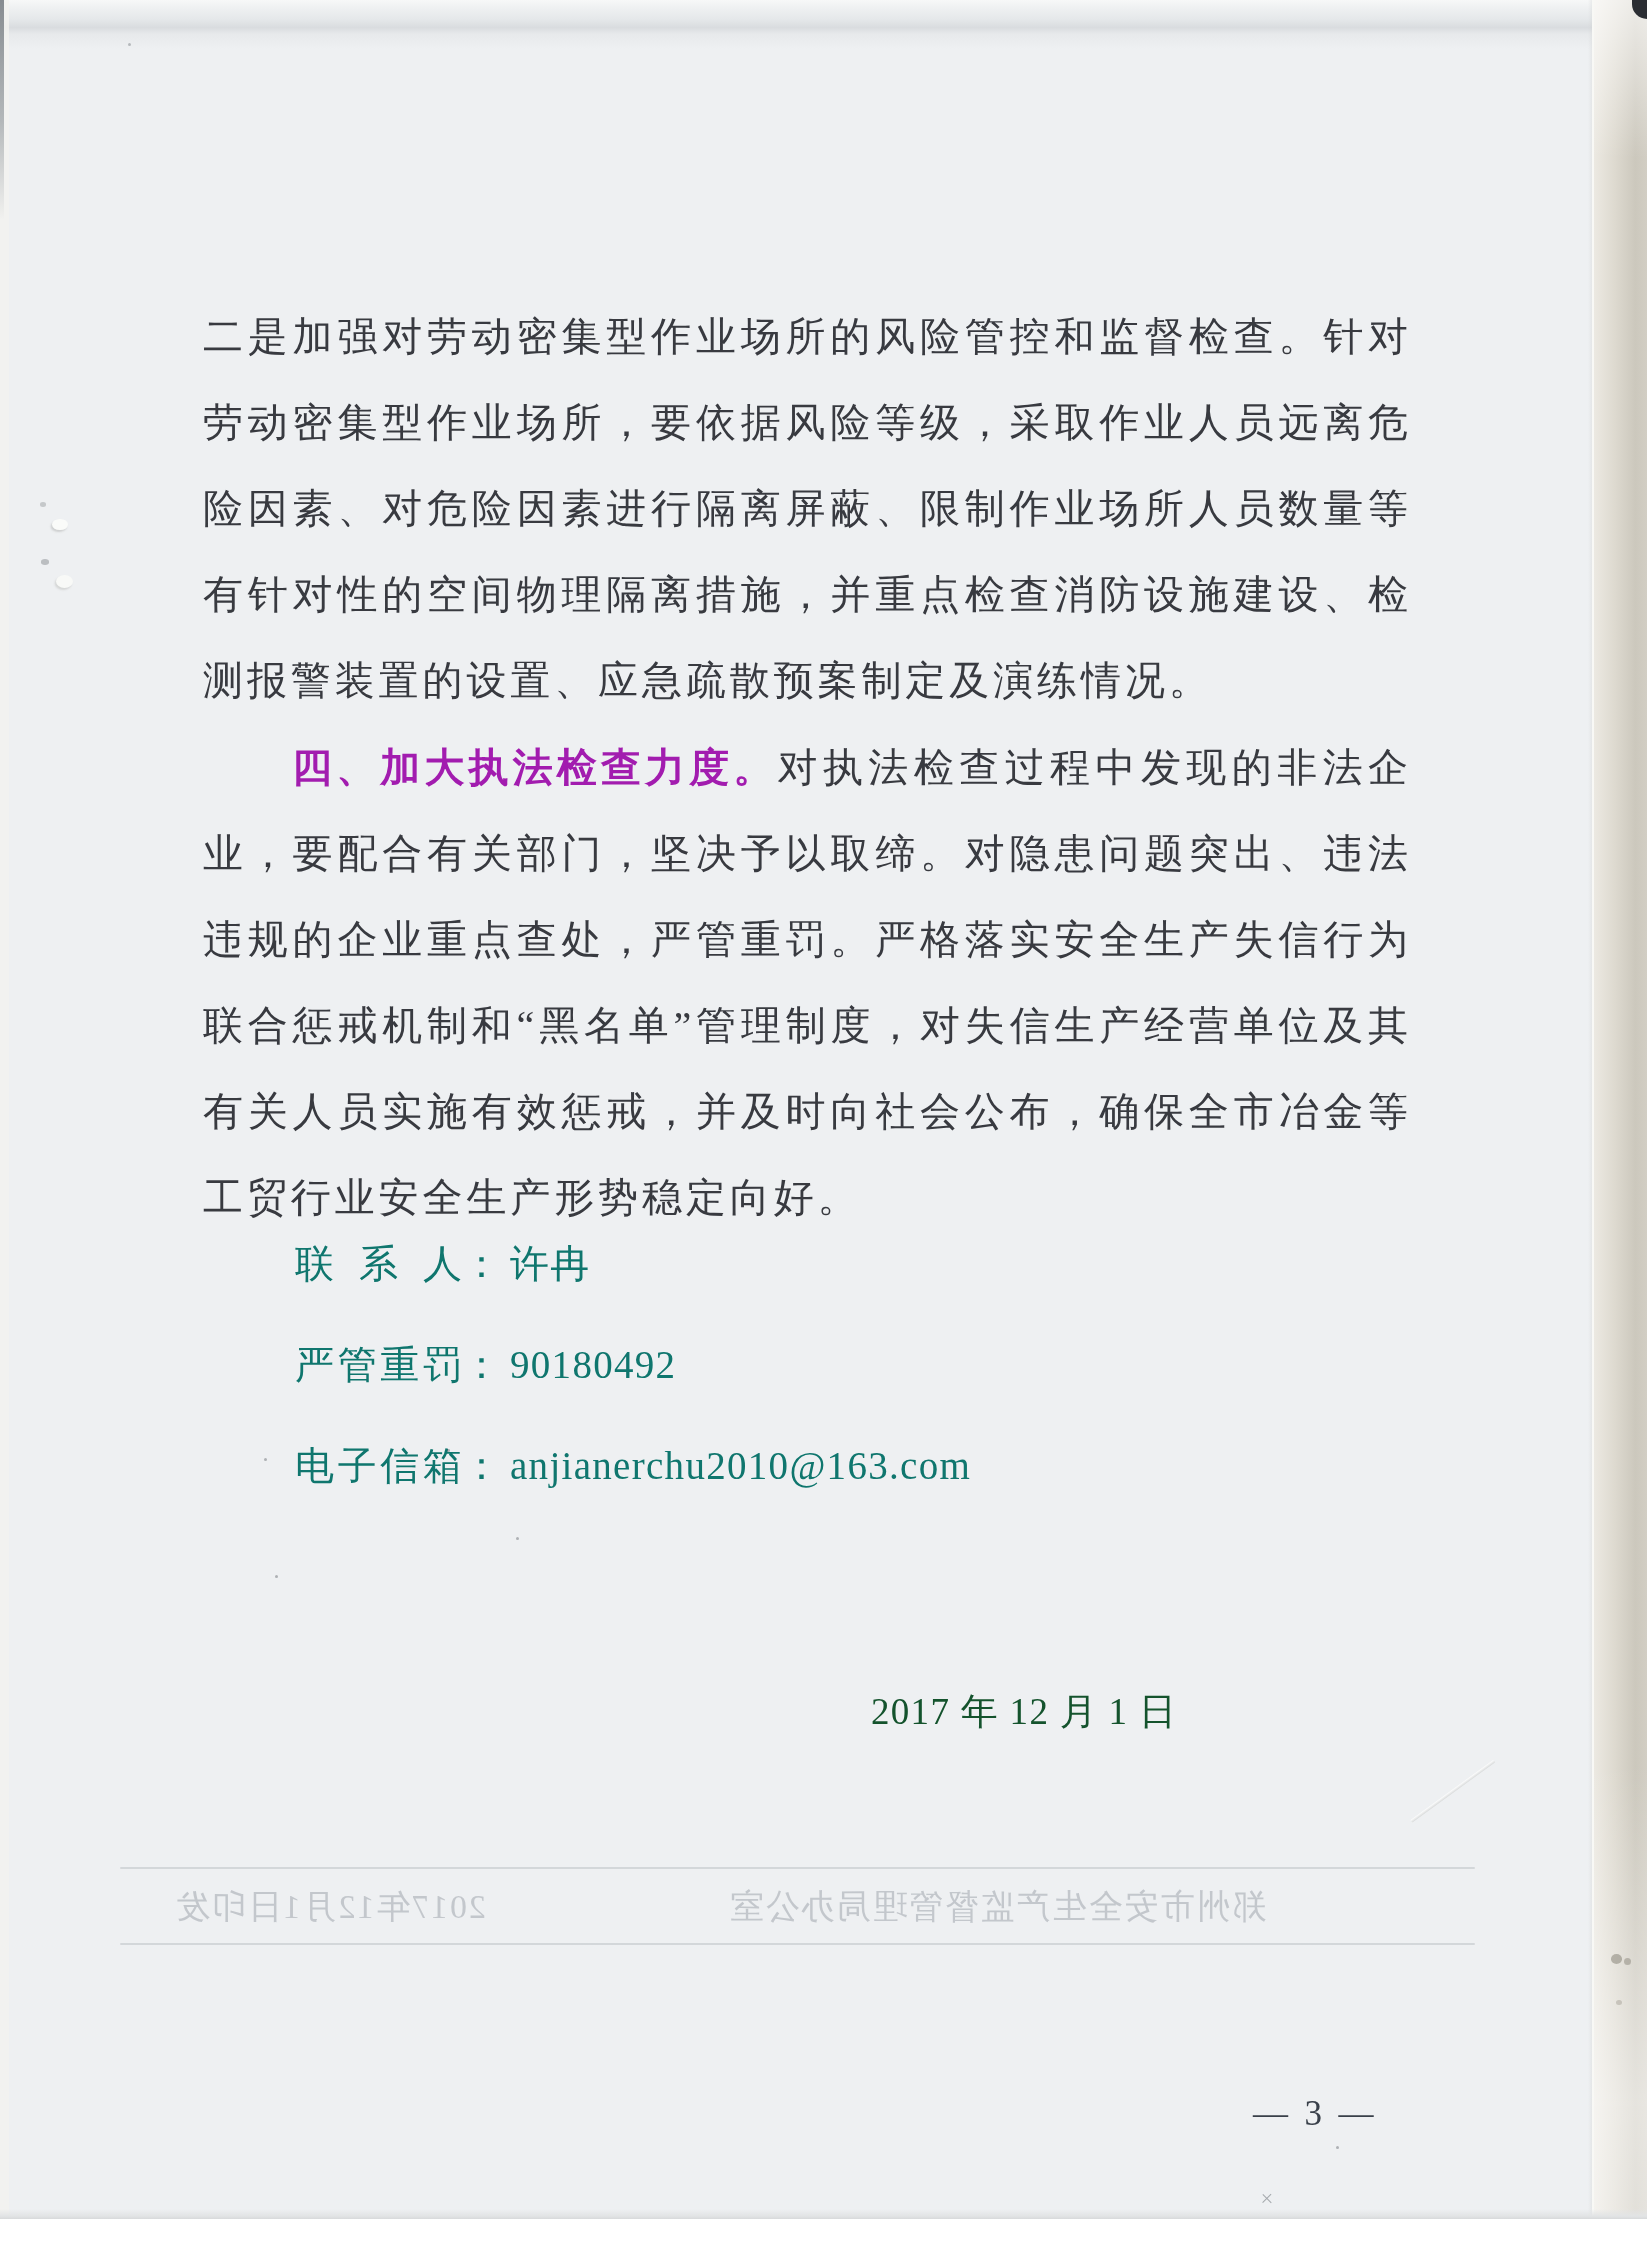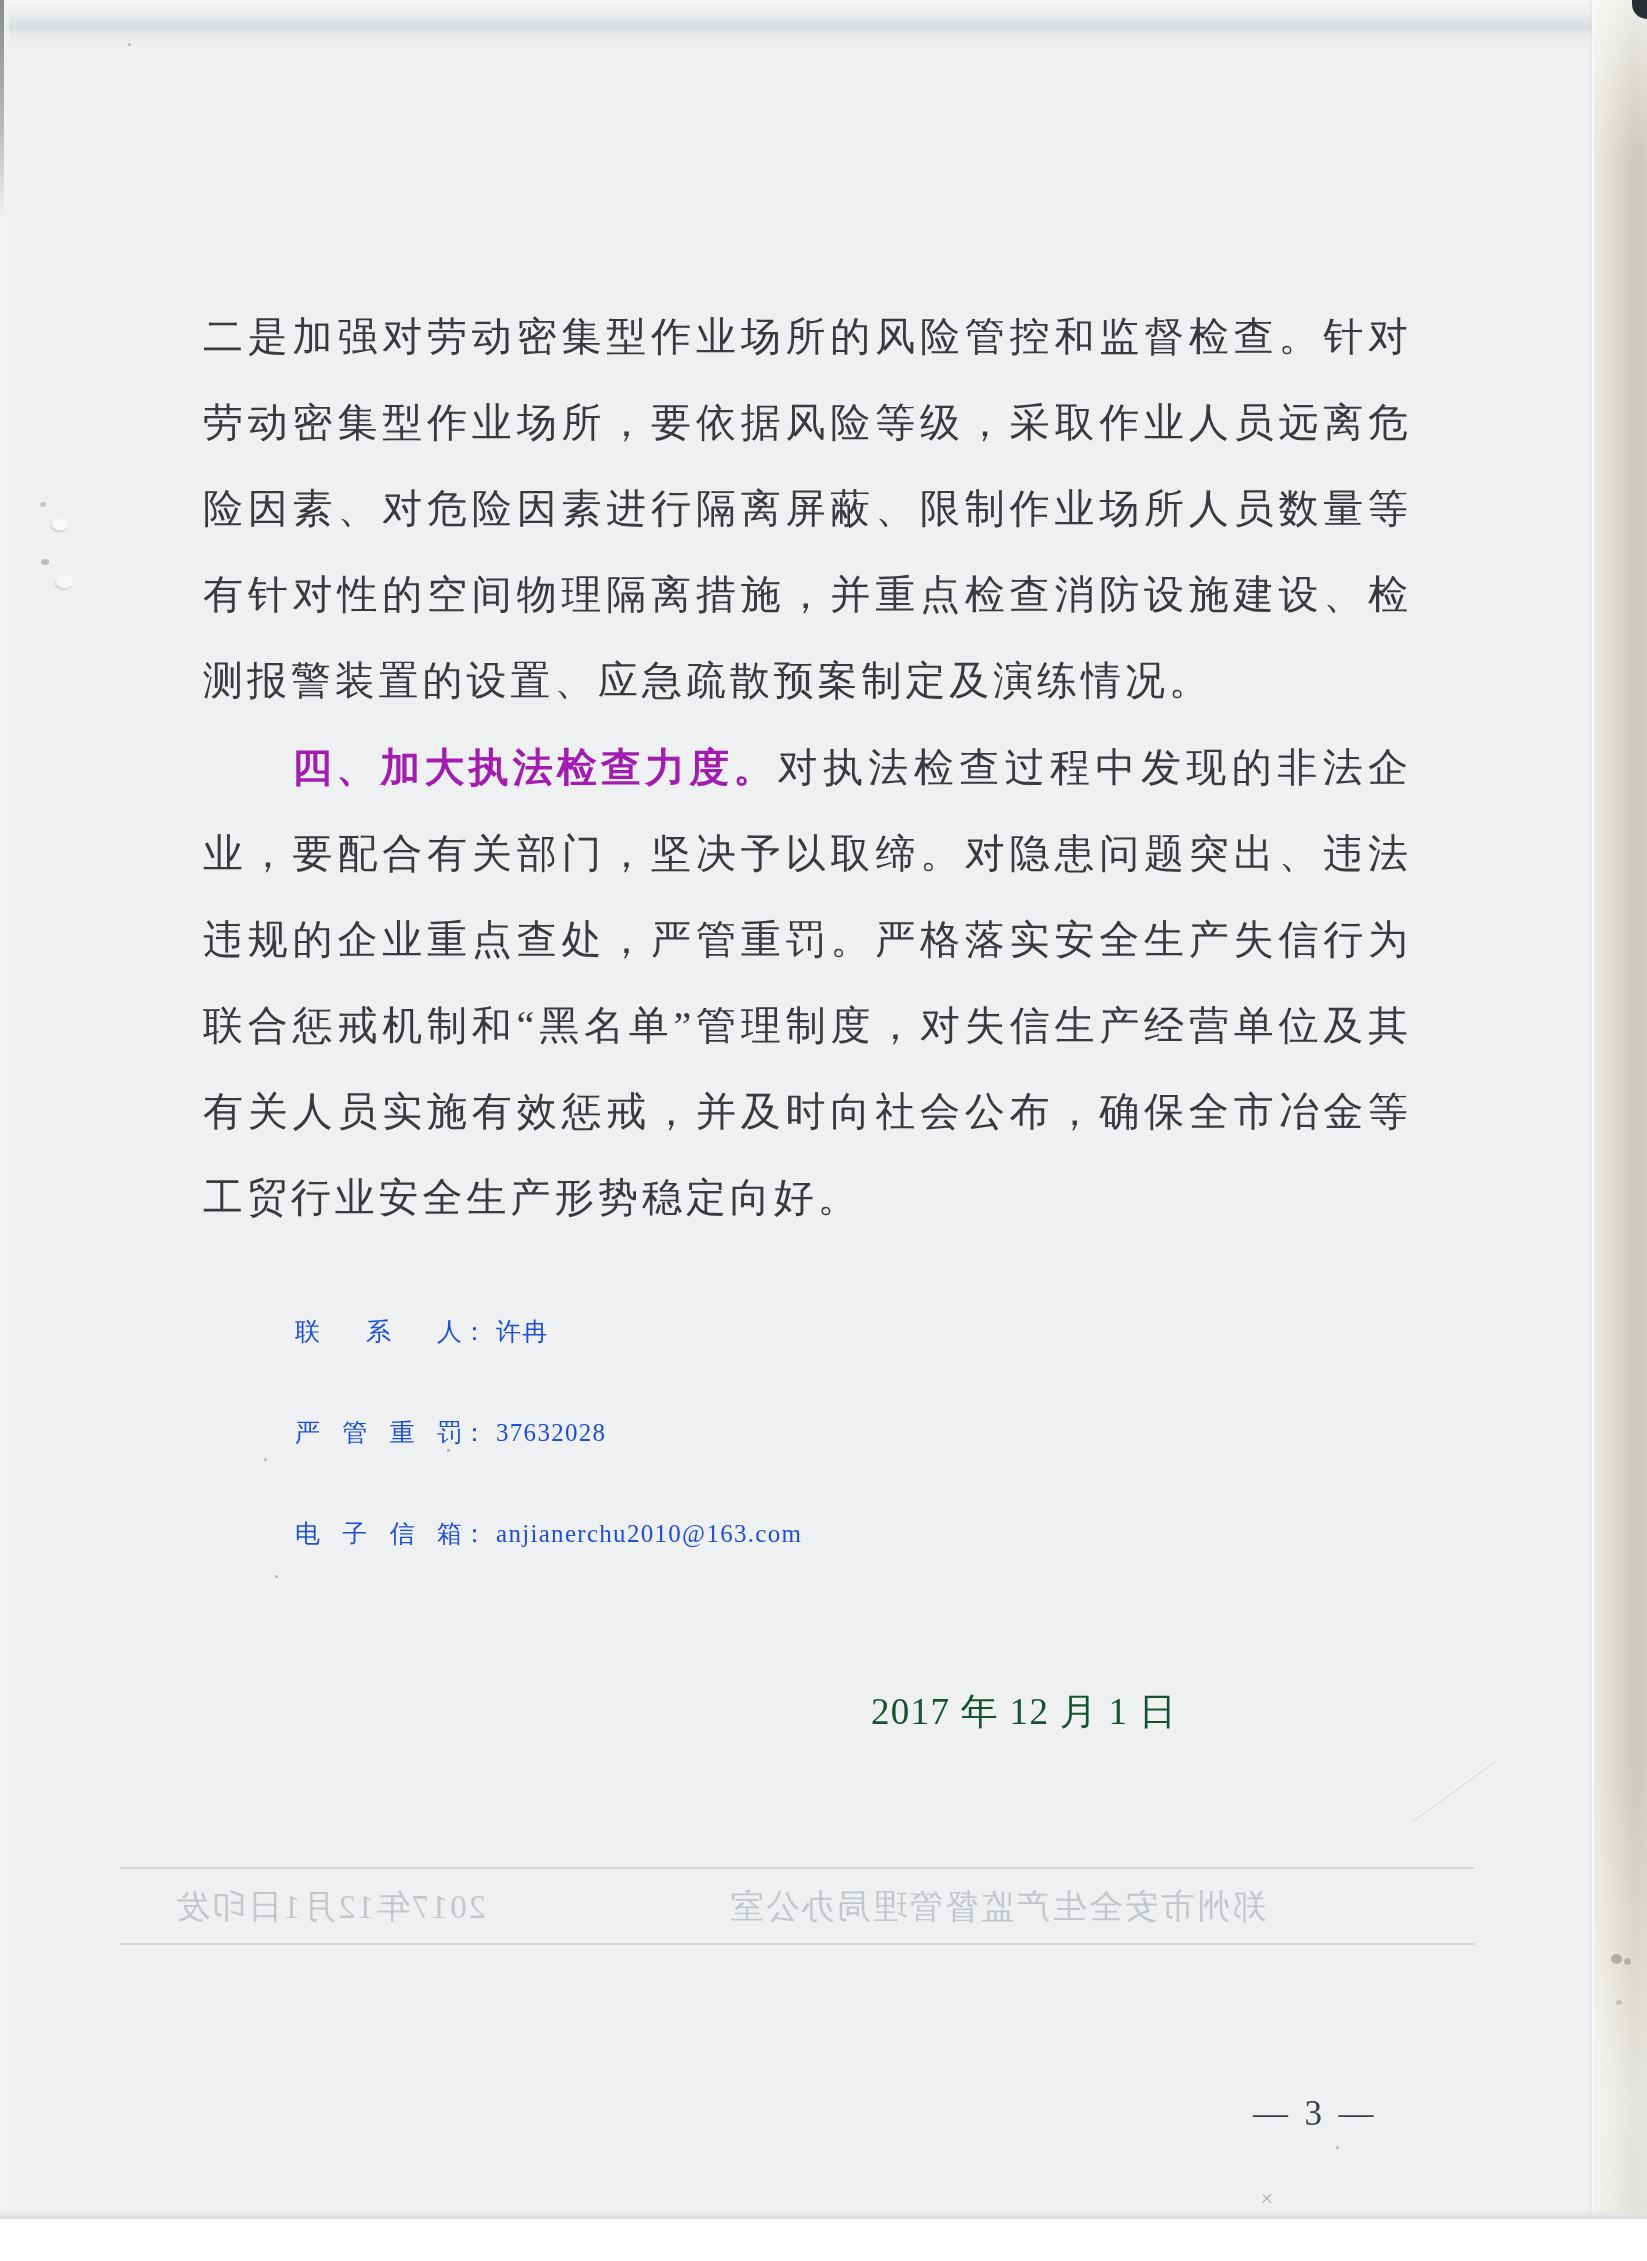--- a/index.html
+++ b/index.html
@@ -24,21 +24,21 @@
 
   
   .body-text{position:absolute;left:203px;top:294px;width:1209px;
     font-size:40px;line-height:86px;letter-spacing:3.9px;color:#383a40;
     text-align:justify;}
   .body-text p{margin:0;padding:0;}
   .para-indent{text-indent:89px;}
   .bold-lead{font-family:"Liberation Sans",sans-serif;font-weight:700;color:#a21caf;letter-spacing:2.6px;}
 
   
-  .contact{position:absolute;left:295px;top:1281px;font-size:25px;color:#1d4ed8;}
+  .contact{position:absolute;left:295px;top:1213px;font-size:39px;color:#0f766e;}
   .c-line{height:101px;line-height:101px;white-space:nowrap;}
   .c-label{display:inline-block;width:167px;text-align:justify;text-align-last:justify;}
   .c-colon{display:inline-block;}
   .c-value{display:inline-block;margin-left:9px;letter-spacing:1.3px;}
 
   .date-line{position:absolute;left:871px;top:1687px;font-size:37px;color:#14532d;letter-spacing:1.3px;white-space:nowrap;}
 
   .page-number{position:absolute;left:1253px;top:2094px;font-size:35px;letter-spacing:3.9px;color:#39404a;white-space:nowrap;}
 
   
@@ -89,21 +89,21 @@
   <div class="body-text">
     <p class="para"><span>二是加强对劳动密集型作业场所的风险管控和监督检查。针对劳动密集型作业场所，要依据风险等级，采取作业人员远离危险因素、对危险因素进行隔离屏蔽、限制作业场所人员数量等有针对性的空间物理隔离措施，并重点检查消防设施建设、检测报警装置的设置、应急疏散预案制定及演练情况。</span></p>
     <p class="para para-indent"><span class="bold-lead">四、加大执法检查力度。</span><span>对执法检查过程中发现的非法企业，要配合有关部门，坚决予以取缔。对隐患问题突出、违法违规的企业重点查处，严管重罚。严格落实安全生产失信行为联合惩戒机制和“黑名单”管理制度，对失信生产经营单位及其有关人员实施有效惩戒，并及时向社会公布，确保全市冶金等工贸行业安全生产形势稳定向好。</span></p>
   </div>
 
   <div class="contact">
     <div class="c-line">
       <span class="c-label">联系人</span><span class="c-colon">：</span><span class="c-value">许冉</span>
     </div>
     <div class="c-line">
-      <span class="c-label">严管重罚</span><span class="c-colon">：</span><span class="c-value">37632028</span>
+      <span class="c-label">严管重罚</span><span class="c-colon">：</span><span class="c-value">90180492</span>
     </div>
     <div class="c-line">
       <span class="c-label">电子信箱</span><span class="c-colon">：</span><span class="c-value">anjianerchu2010@163.com</span>
     </div>
   </div>
 
   <div class="date-line">2017 年 12 月 1 日</div>
 
   <div class="bleed-rule rule-top"></div>
   <div class="bleed-text">

